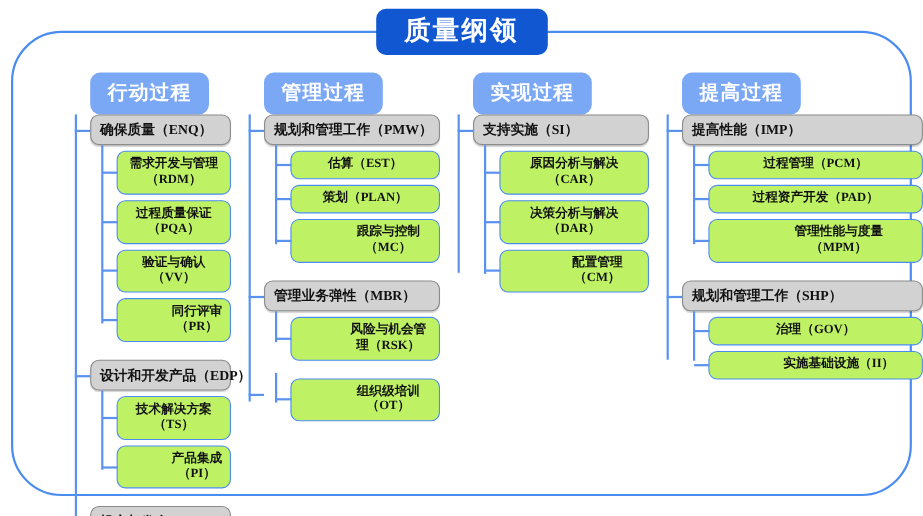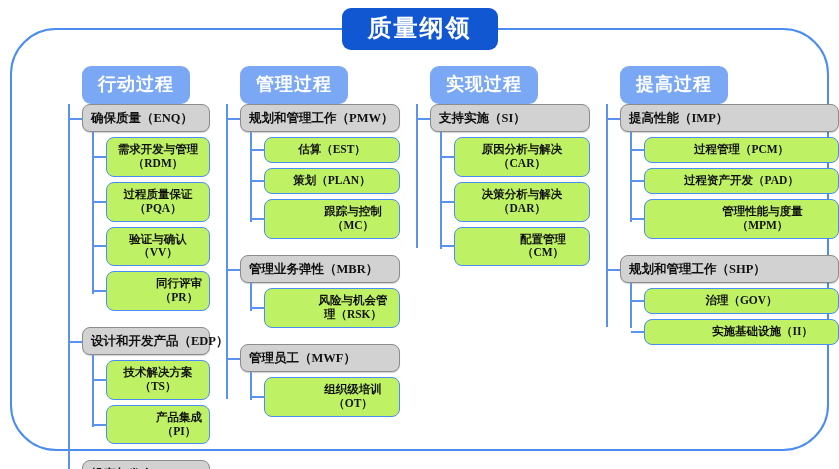--- a/index.html
+++ b/index.html
@@ -193,21 +193,20 @@
               <div class="leaf">跟踪与控制（MC）</div>
             </div>
           </div>
           <div class="group">
             <div class="group-box">管理业务弹性（MBR）</div>
             <div class="children">
               <div class="leaf">风险与机会管理（RSK）</div>
             </div>
           </div>
           <div class="group">
-            <div class="group-box">管理员工（MWF）</div>
             <div class="children">
               <div class="leaf">组织级培训（OT）</div>
             </div>
           </div>
         </div></div>
       <div class="column col-2"><div class="col-head">实现过程</div><div class="groups">
           <div class="group">
             <div class="group-box">支持实施（SI）</div>
             <div class="children">
               <div class="leaf">原因分析与解决（CAR）</div>

